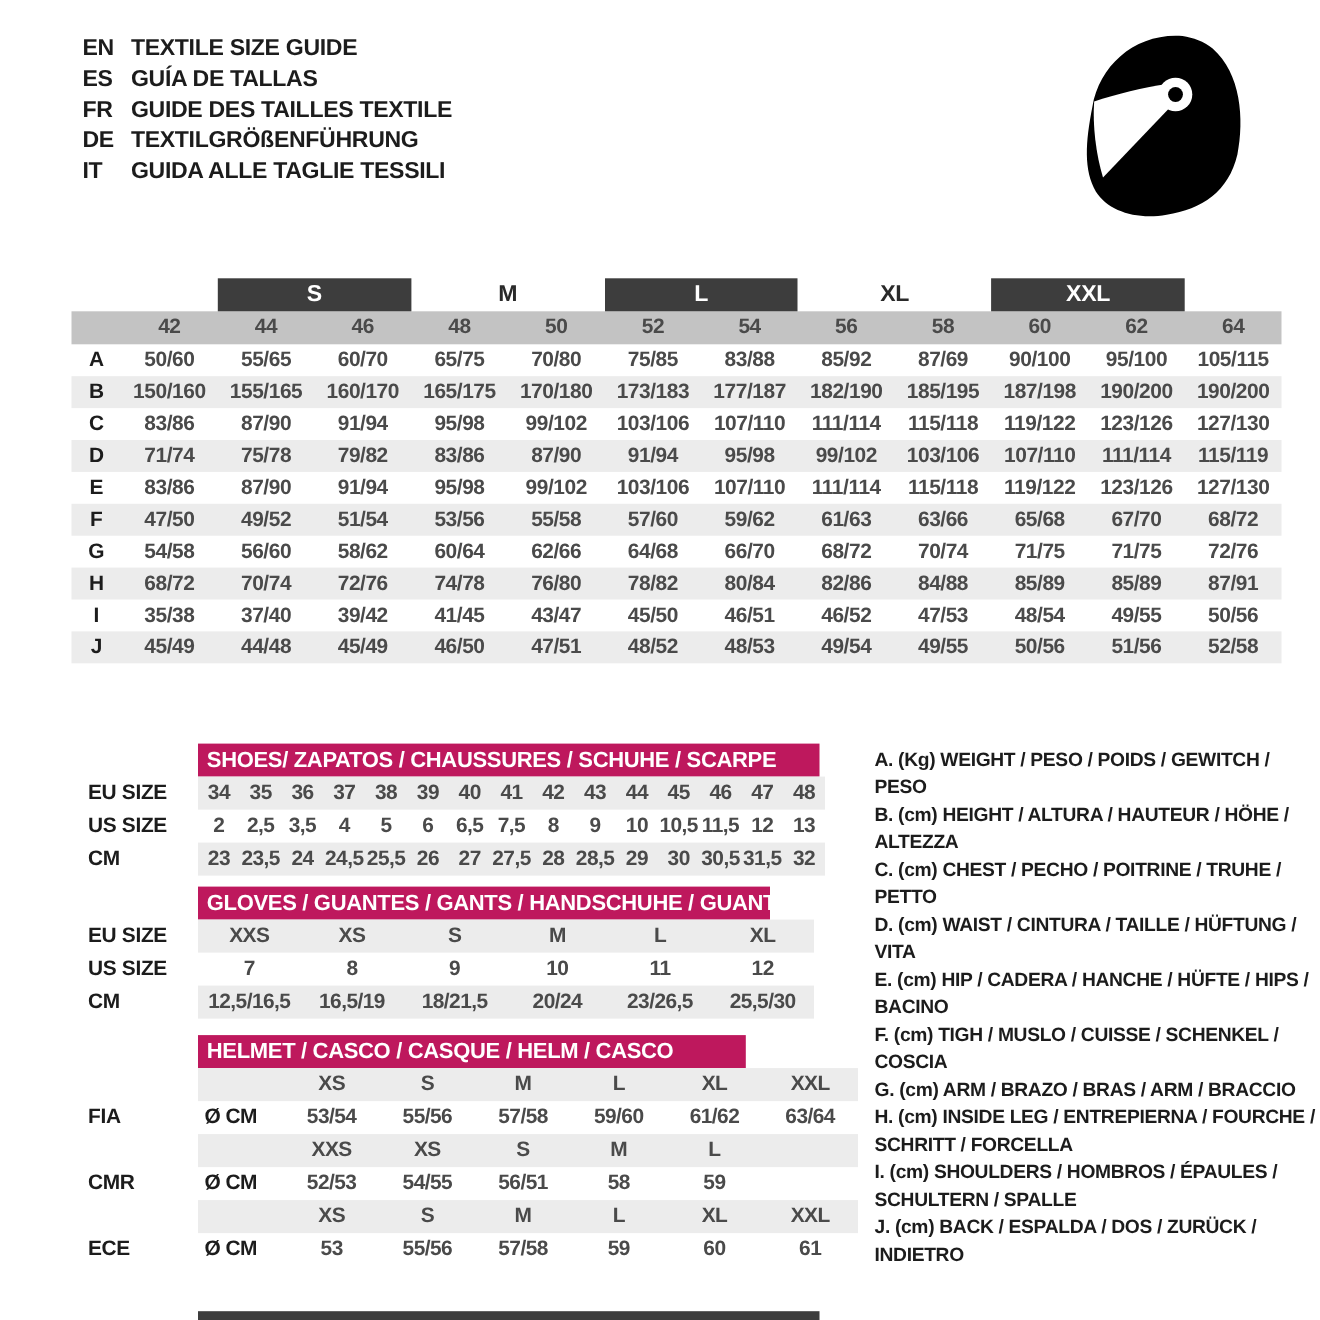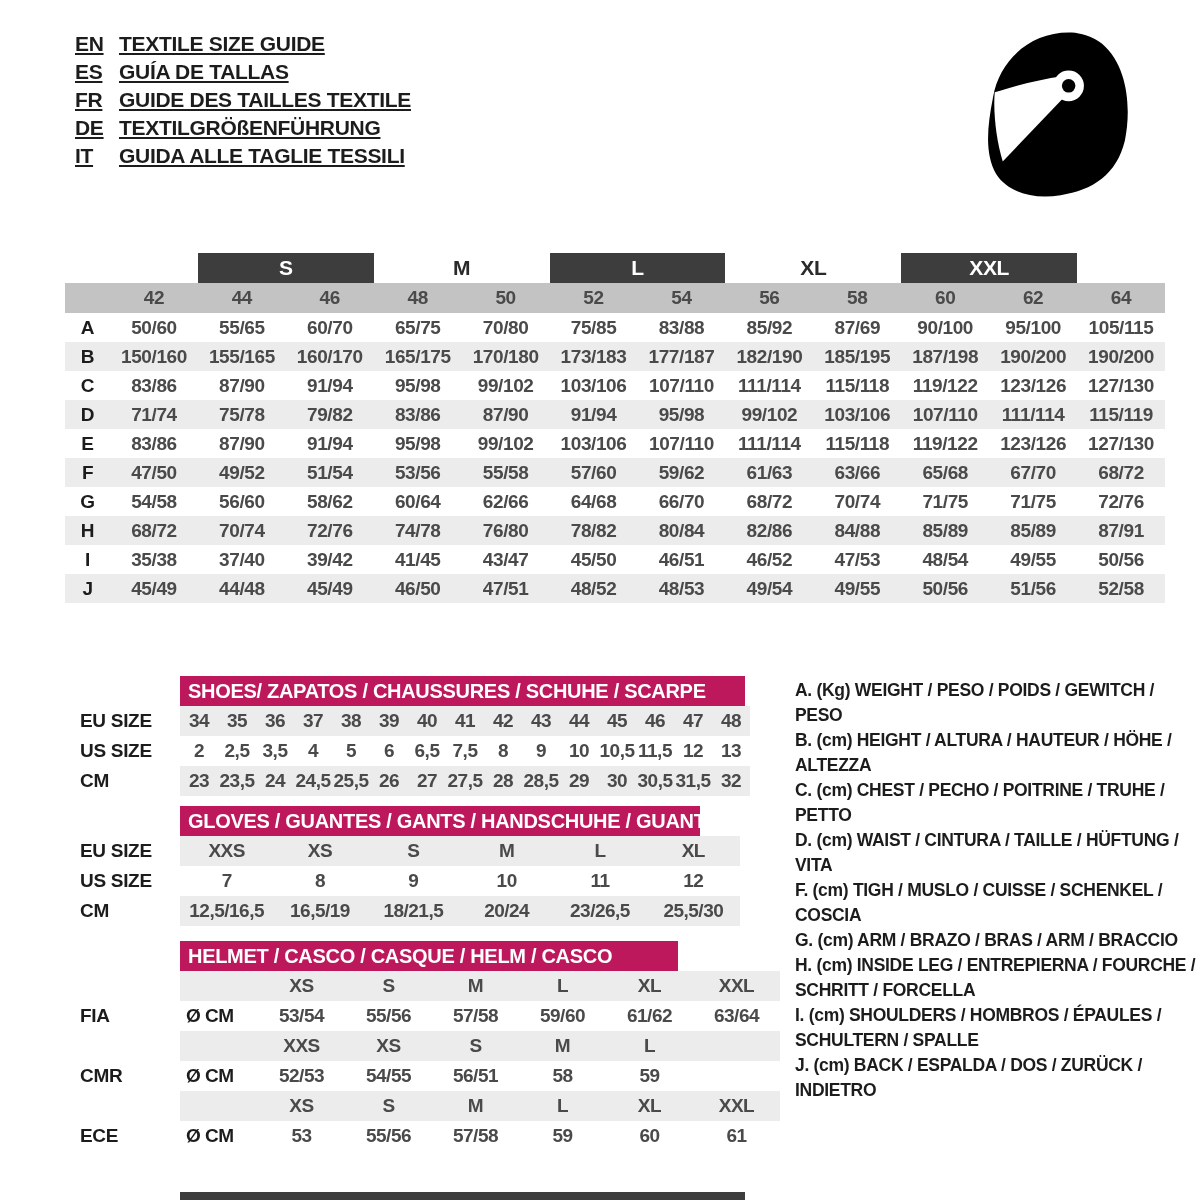--- a/index.html
+++ b/index.html
@@ -6,21 +6,21 @@
   .page {
     position:relative; width:1200px; height:1200px; overflow:hidden;
     background:#ffffff;
     font-family:"Liberation Sans", sans-serif;
     font-weight:bold;
     color:#3c3c3c;
   }
 
   
   .langs { position:absolute; left:75px; top:30px; }
-  .lang-row { display:flex; height:28px; align-items:center; font-size:21px; color:#1c1c1c; letter-spacing:-0.3px;text-decoration:underline; }
+  .lang-row { display:flex; height:28px; align-items:center; font-size:21px; color:#1c1c1c; letter-spacing:-0.3px; }
   .lang-code { width:44px; flex:0 0 44px; }
 
   
   .helmet-icon { position:absolute; left:975px; top:28px; width:168px; height:172px; }
 
   
   .sizes-table { position:absolute; left:65px; top:253px; width:1100px; }
   .grid13 { display:grid; grid-template-columns:45px repeat(12,1fr); }
   .size-groups-row { height:30px; }
   .size-group { display:flex; align-items:center; justify-content:center; font-size:21px; color:#2a2a2a; letter-spacing:-0.3px; }
@@ -493,20 +493,21 @@
         </div>
     </div>
   </div>
 
   <div class="legend">
 
   <div class="legend-item">A. (Kg) WEIGHT / PESO / POIDS / GEWITCH / PESO</div>
       <div class="legend-item">B. (cm) HEIGHT / ALTURA / HAUTEUR / HÖHE / ALTEZZA</div>
       <div class="legend-item">C. (cm) CHEST / PECHO / POITRINE / TRUHE / PETTO</div>
       <div class="legend-item">D. (cm) WAIST / CINTURA / TAILLE / HÜFTUNG / VITA</div>
+      <div class="legend-item">E. (cm) HIP / CADERA / HANCHE / HÜFTE / HIPS /  BACINO</div>
       <div class="legend-item">F. (cm) TIGH / MUSLO / CUISSE / SCHENKEL / COSCIA</div>
       <div class="legend-item">G. (cm) ARM  / BRAZO / BRAS / ARM / BRACCIO</div>
       <div class="legend-item">H. (cm) INSIDE LEG / ENTREPIERNA / FOURCHE / SCHRITT / FORCELLA</div>
       <div class="legend-item">I.  (cm) SHOULDERS / HOMBROS / ÉPAULES / SCHULTERN / SPALLE</div>
       <div class="legend-item">J. (cm) BACK / ESPALDA / DOS / ZURÜCK / INDIETRO</div>
     </div>
 
   <div class="cutoff-bar"></div>
 
 </div>

